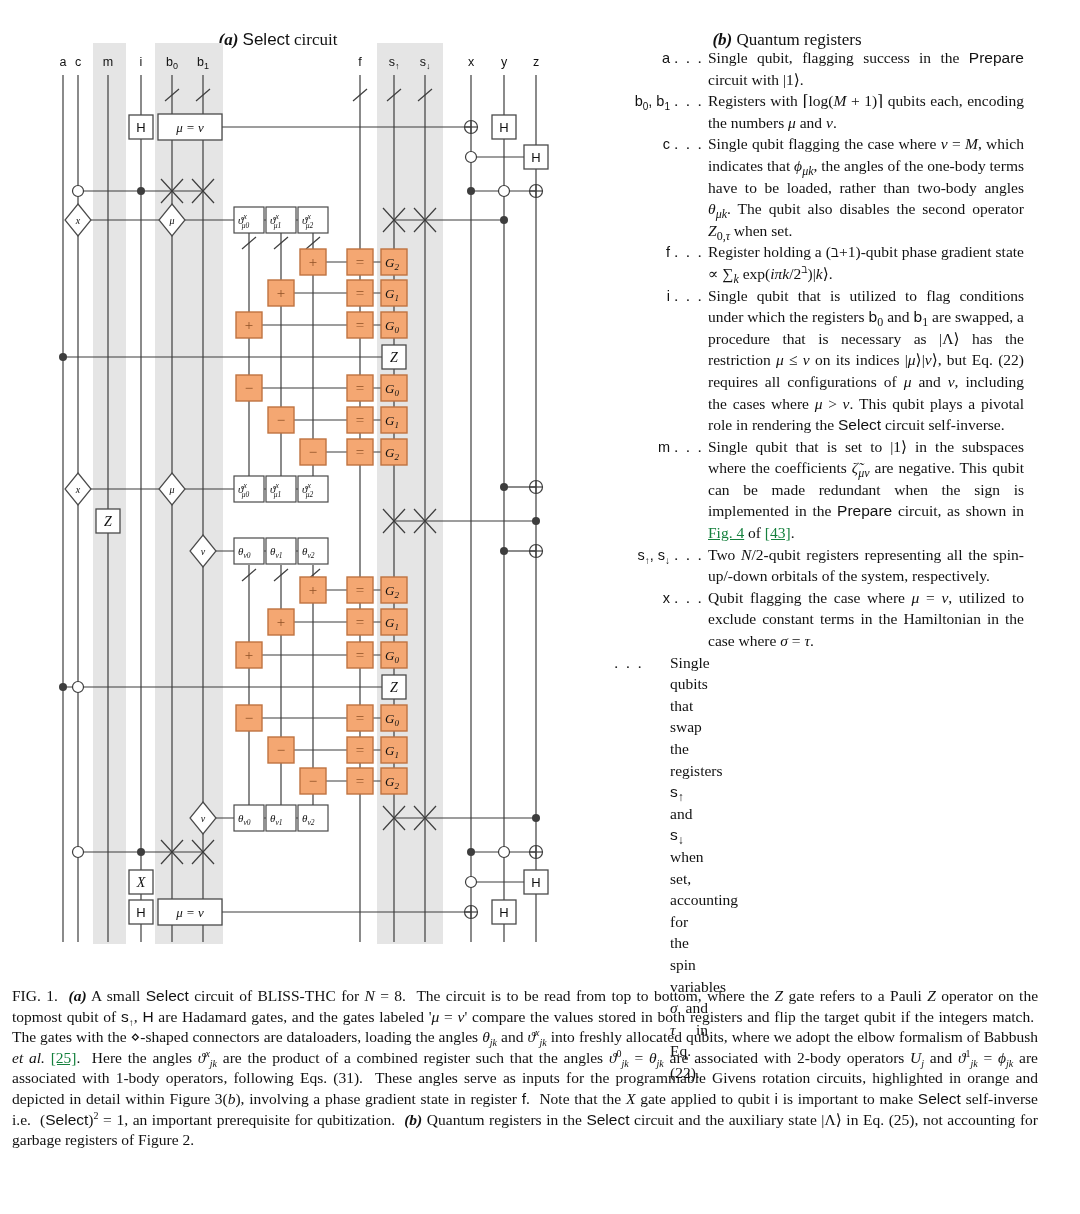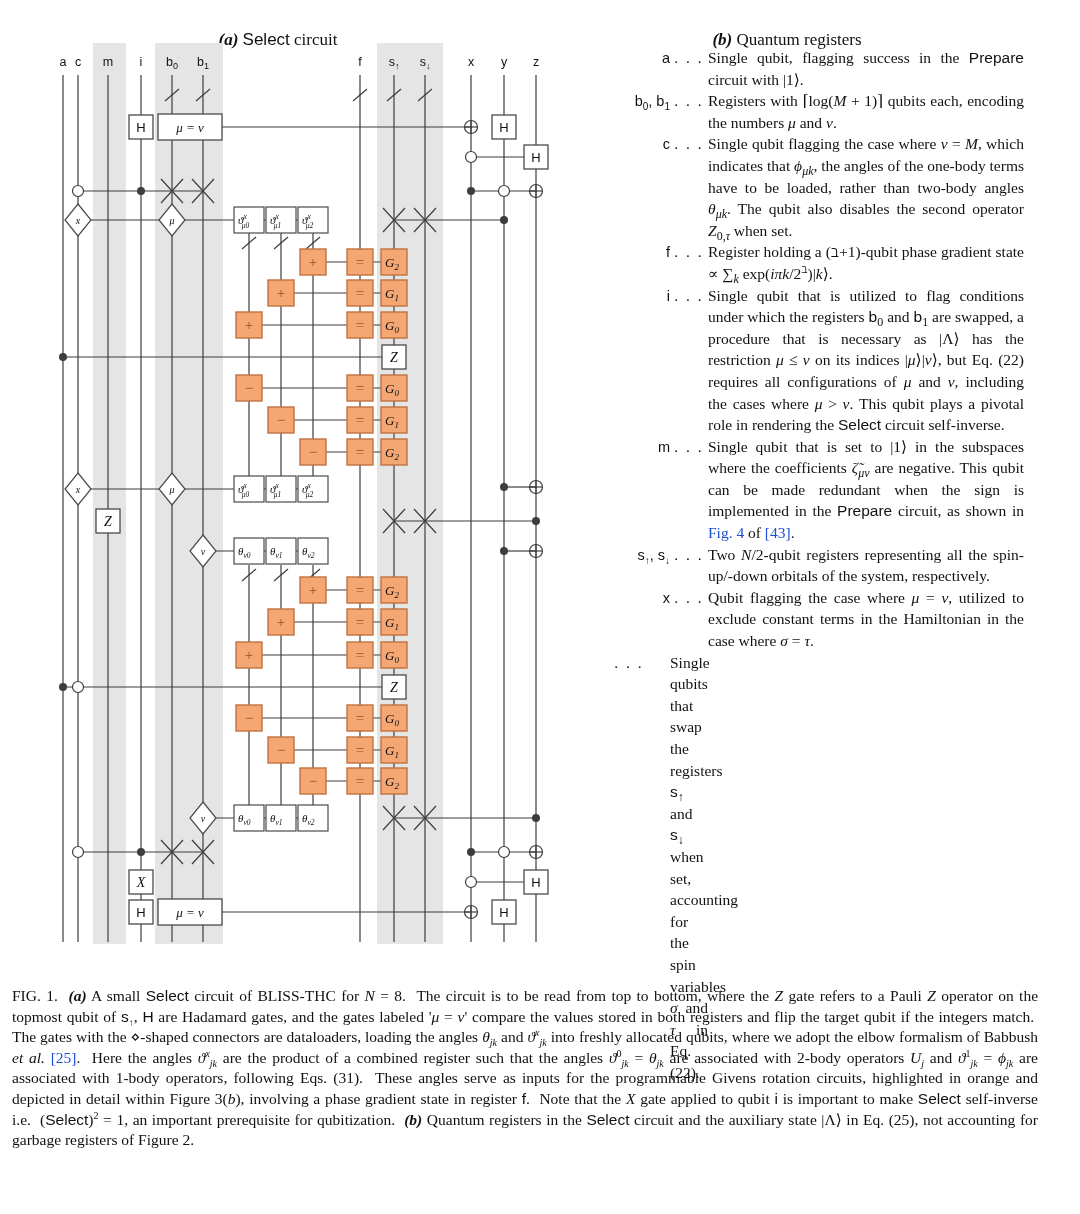--- a/index.html
+++ b/index.html
@@ -12,21 +12,21 @@
   .sf{font-family:"Liberation Sans","DejaVu Sans",sans-serif;}
   #circuit-wrap{position:absolute;left:0;top:28px;width:560px;height:960px;}
   #registers{position:absolute;left:588px;top:47px;width:446px;font-size:15.5px;line-height:21.6px;}
   .reg-row{display:grid;grid-template-columns:82px 38px 316px;}
   .reg-term{text-align:right;font-family:"Liberation Sans","DejaVu Sans",sans-serif;font-size:14.5px;padding-top:1px;}
   .reg-dots{text-align:center;letter-spacing:2px;}
   .reg-desc{text-align:justify;}
   .reg-desc sub,.reg-desc sup{font-size:12px;}
   #caption{position:absolute;left:12px;top:986px;width:1026px;font-size:15.5px;line-height:20.6px;text-align:justify;}
   i{font-style:italic;}
-  a.link{color:#1d4ed8;cursor:pointer;}
+  a.link{color:#15803d;text-decoration:underline;cursor:pointer;}
   sub,sup{font-size:10px;line-height:0;}
 </style>
 </head>
 <body>
 <div id="page">
 
 <div id="title-a" class="title"><span class="bold-it">(a)</span> <span class="sf">Select</span> circuit</div>
 <div id="title-b" class="title"><span class="bold-it">(b)</span> Quantum registers</div>
 
 <div id="circuit-wrap">

